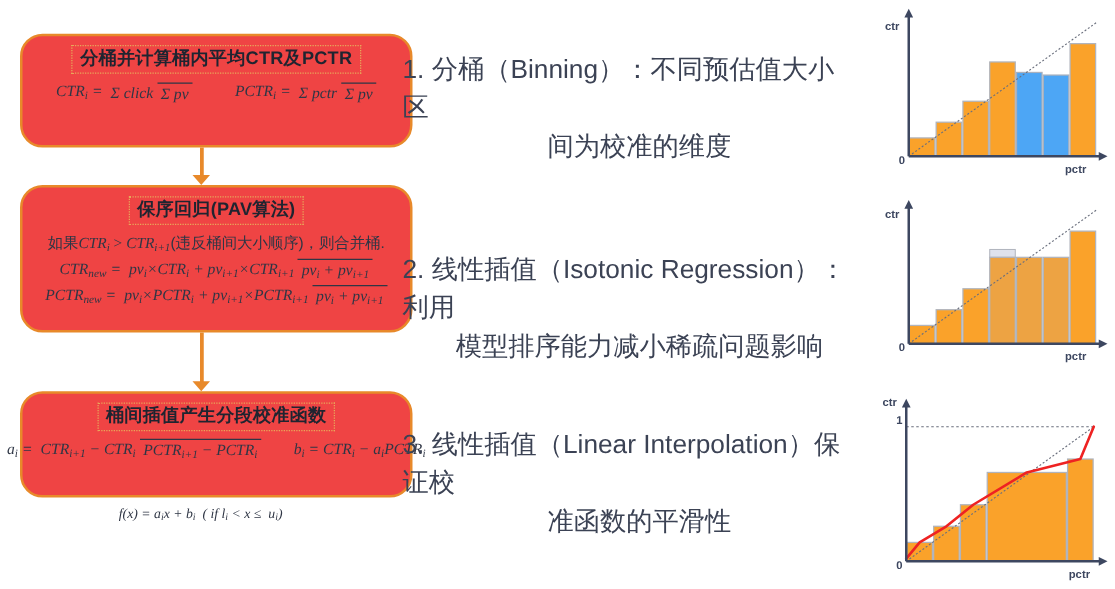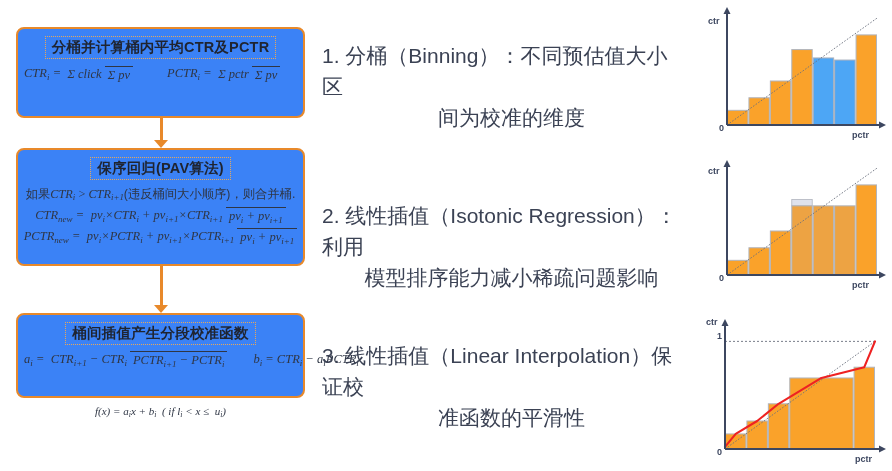--- a/index.html
+++ b/index.html
@@ -21,25 +21,25 @@
     position: absolute;
     left: 8px;
     top: 0;
     width: 305px;
     height: 471px;
   }
 
   .flow-box {
     position: absolute;
     left: 8px;
-    width: 289px;
+    width: 314px;
     box-sizing: border-box;
     border: 2.2px solid #e8892a;
-    border-radius: 8px;
-    background: #3b82f6;
+    border-radius: 18px;
+    background: #ef4444;
     padding: 7px 6px 8px 6px;
   }
   #flow-box-1 { top: 27px;  height: 91px; }
   #flow-box-2 { top: 148px; height: 118px; }
   #flow-box-3 { top: 313px; height: 85px; }
 
   .box-title {
     display: inline-block;
     border: 1.4px dotted #e8a85a;
     padding: 1px 6px 2px 6px;
@@ -97,27 +97,28 @@
   .frac > .den { border-top: 1.1px solid #2f3645; padding: 0.5px 3px 0 3px; }
   sub {
     font-size: 0.72em;
     vertical-align: -0.28em;
     font-style: italic;
   }
   .up { font-style: normal; }
 
   .formula-row {
     display: flex;
+    justify-content: center;
     align-items: center;
     gap: 34px;
     margin-top: 7px;
   }
   .formula-row-3 {
     display: flex;
-    justify-content: space-between;
+    justify-content: center;
     align-items: center;
     gap: 26px;
     margin-top: 6px;
   }
   .cond-line {
     text-align: center;
     margin-top: 6px;
     font-size: 12.3px;
   }
   .cond-line .cn {

